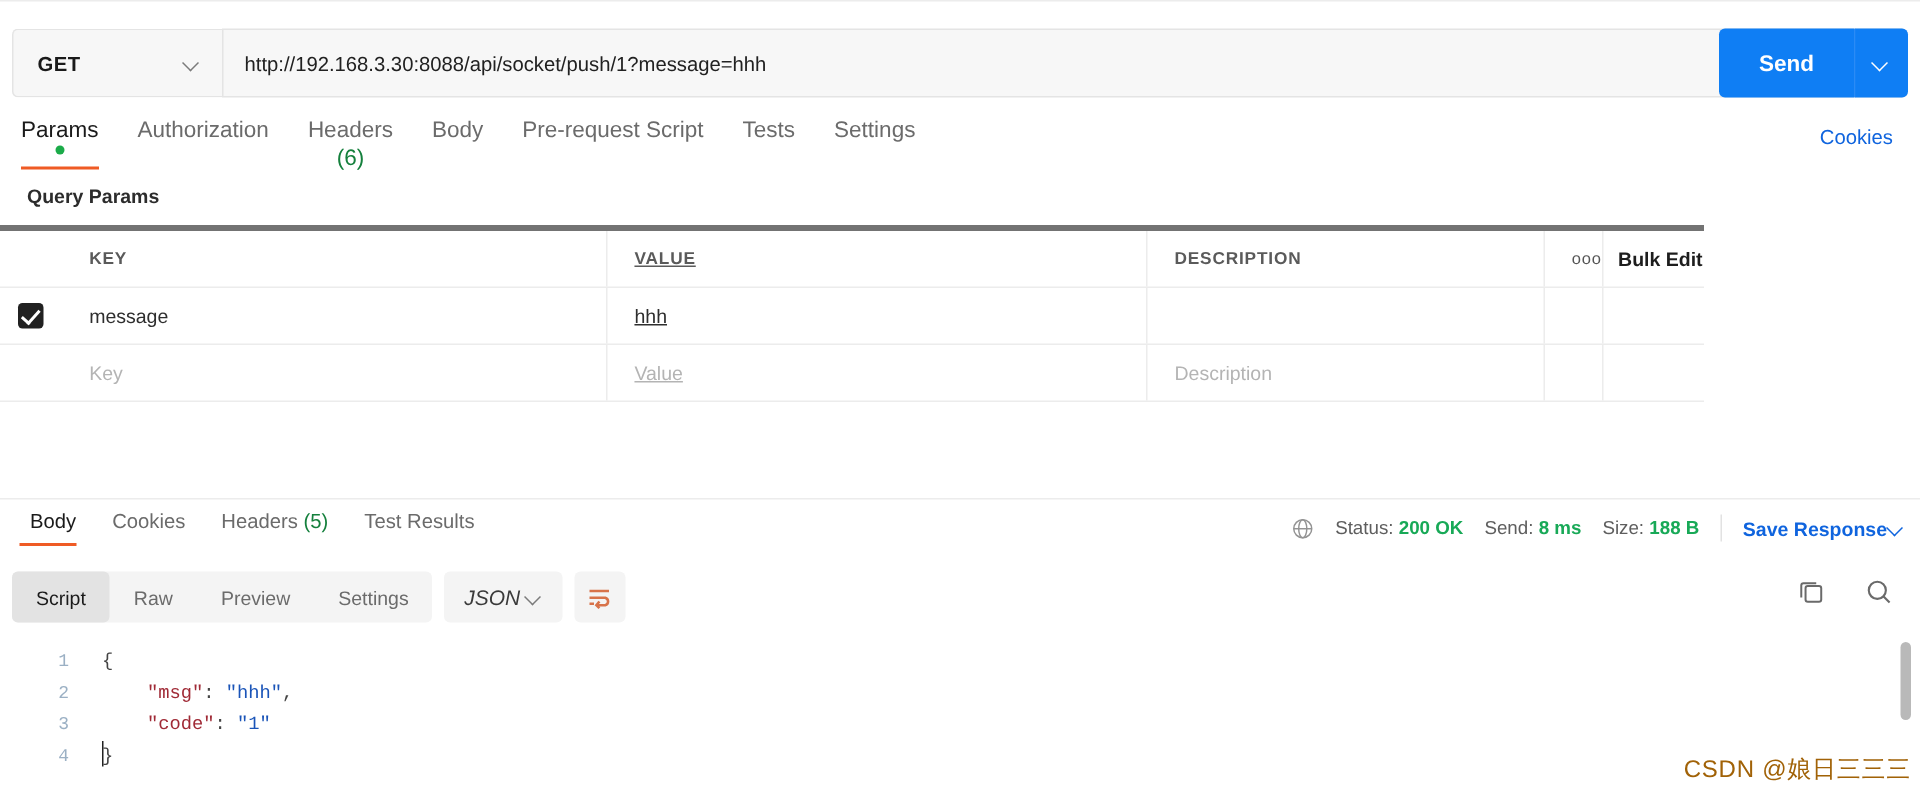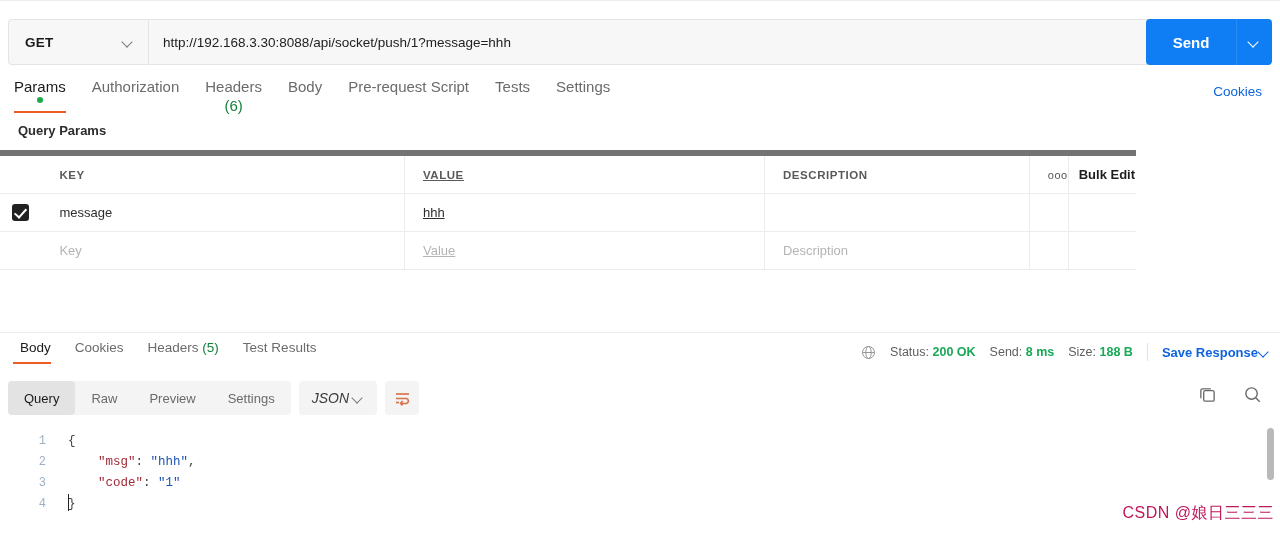--- a/index.html
+++ b/index.html
@@ -96,21 +96,21 @@
     font-size: 13.5px; color: #0f64de; cursor: pointer;
   }
 
   
   .qp-title {
     position: absolute; left: 18px; top: 123px;
     font-size: 13px; font-weight: bold; color: #2c2c2c;
   }
   .tbl {
     position: absolute; left: 0; top: 150px; width: 1136px;
-    border-top: 6px solid #737373;
+    border-top: 4px solid #737373;
   }
   .trow { display: flex; height: 38px; border-bottom: 1px solid #ececec; }
   .trow.head { height: 38px; }
   .cell {
     display: flex; align-items: center;
     border-right: 1px solid #ececec;
     padding: 0 0 0 18px;
     font-size: 13px;
     overflow: hidden; white-space: nowrap;
   }
@@ -218,21 +218,21 @@
   .sbar {
     position: absolute; right: 6px; top: 428px;
     width: 7px; height: 103px; background: transparent;
   }
   .sthumb {
     position: absolute; right: 0; top: 0; width: 7px; height: 52px;
     background: #b9b9b9; border-radius: 4px; cursor: pointer;
   }
   .watermark {
     position: absolute; right: 6px; bottom: 9px;
-    font-size: 16px; color: #be185d; letter-spacing: .5px;
+    font-size: 16px; color: #a16207; letter-spacing: .5px;
     user-select: none;
   }
   .topline { position:absolute; left:0; top:0; width:1280px; height:1px; background:#ececec; }
 </style>
 </head>
 <body>
 
 <div class="app">
   <div class="topline"></div>
 
@@ -345,21 +345,21 @@
     </span>
     <span class="vdiv"></span>
     <span class="save-resp">
       <span>Save Response</span>
       <span class="chev blue"></span>
     </span>
   </div>
 
   <div class="body-toolbar">
     <div class="seg" id="viewModes">
-        <div class="on">Query</div>
+        <div class="on">Script</div>
         <div>Raw</div>
         <div>Preview</div>
         <div>Settings</div>
       </div>
     <div class="json-sel">
       <span>JSON</span>
       <span class="chev"></span>
     </div>
     <div class="wrap-btn">
       <svg width="17" height="15" viewBox="0 0 17 15">

